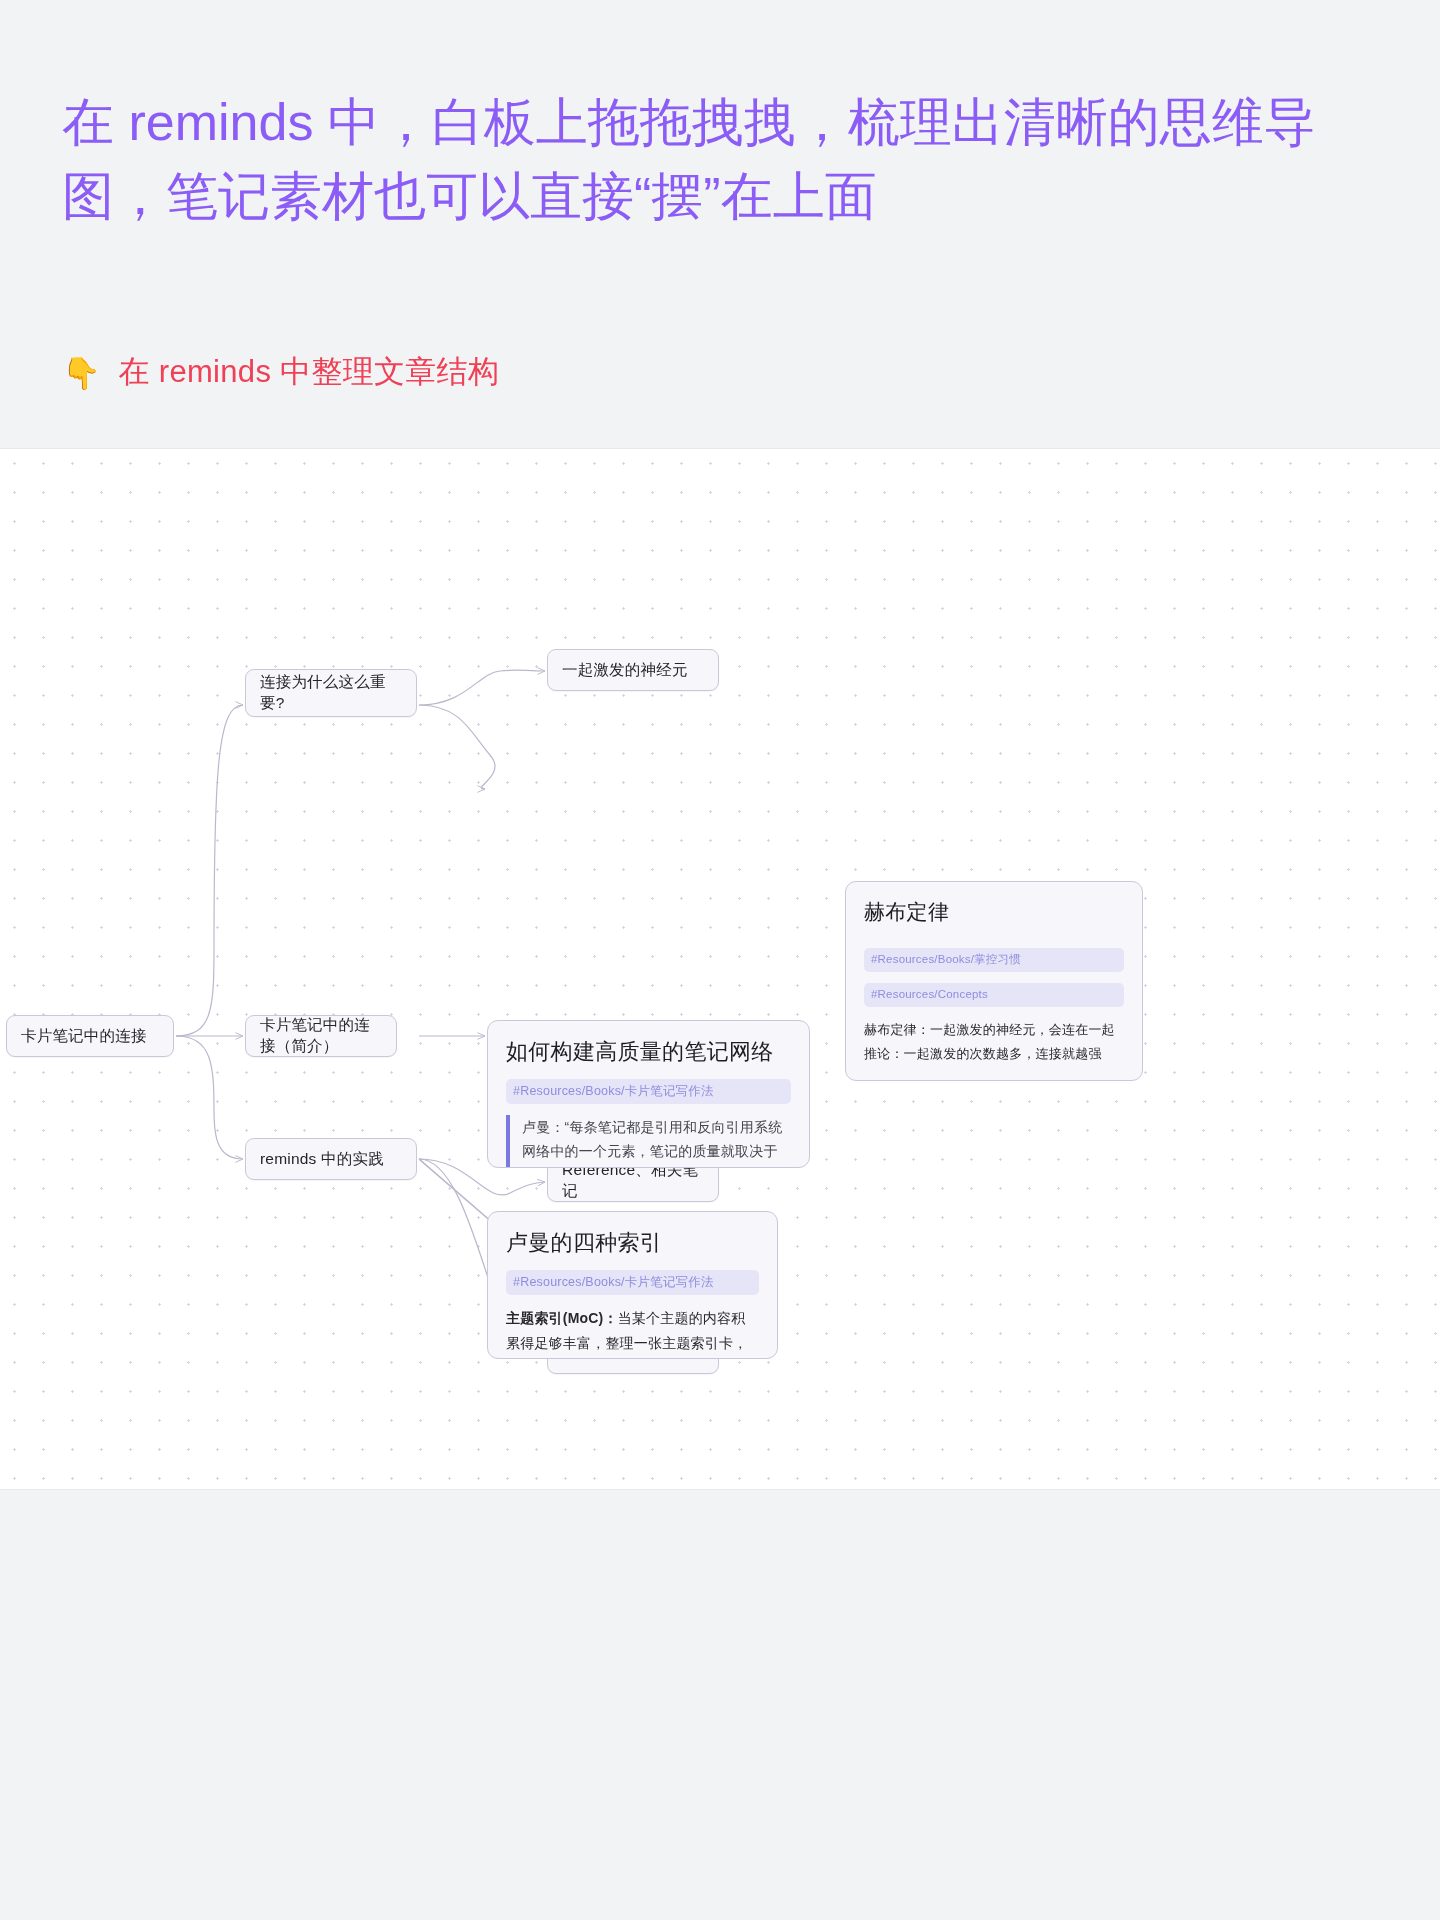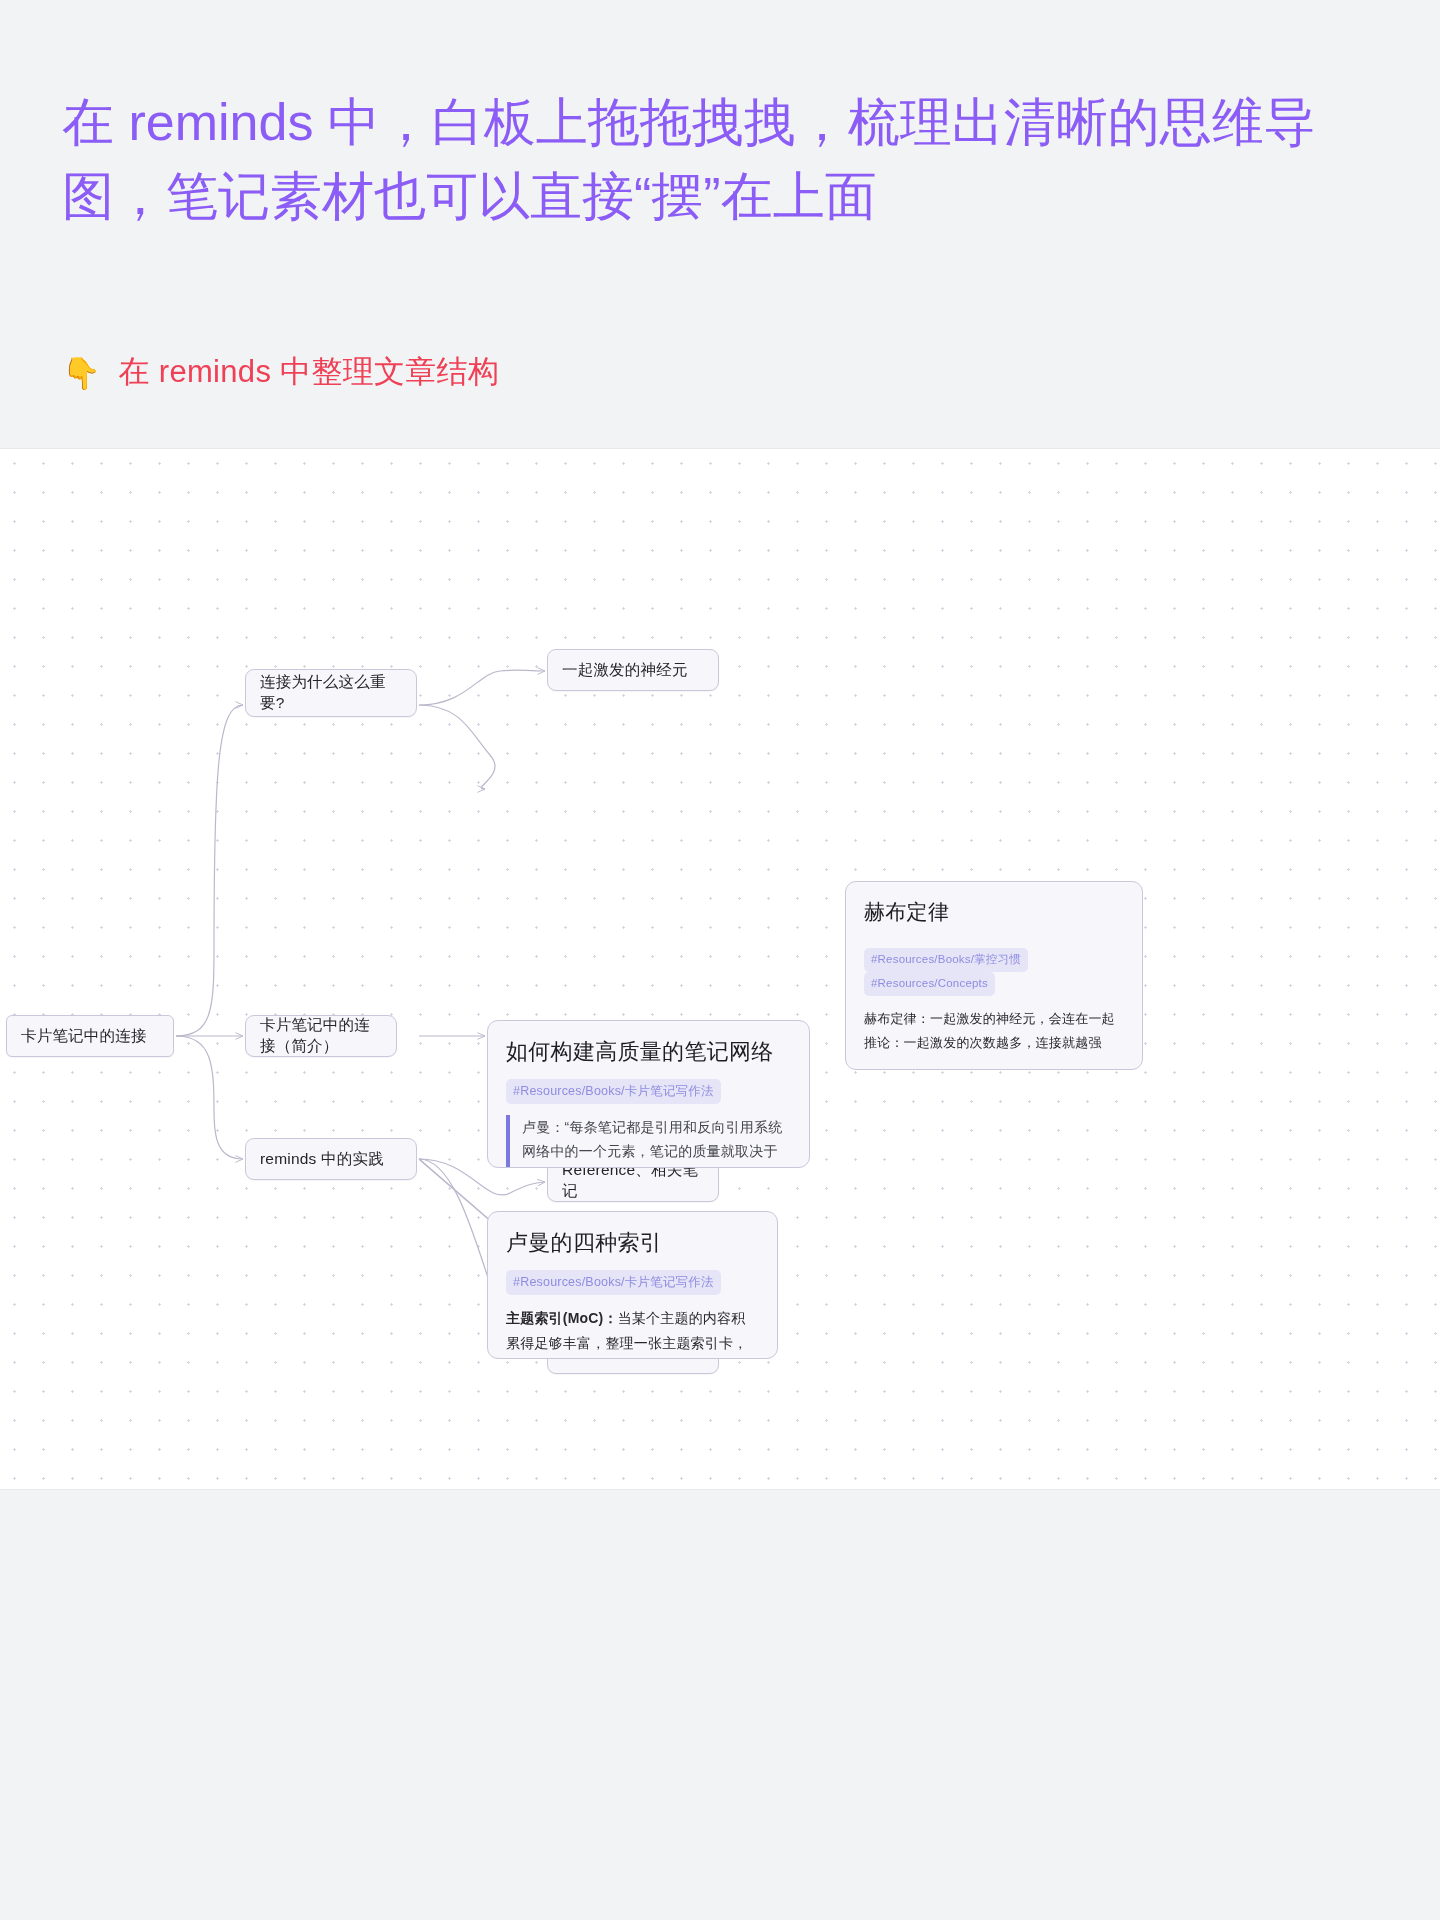--- a/index.html
+++ b/index.html
@@ -93,23 +93,24 @@
   }
   .card-title {
     font-size: 22px;
     color: #1d1d24;
     letter-spacing: 0.3px;
     margin-bottom: 12px;
   }
   .card-tags {
     display: flex;
     flex-wrap: wrap;
-    gap: 0;
+    gap: 11px;
     margin-bottom: 11px;
     line-height: 1.55;
+    flex-direction: column;
   }
   .tag {
     background: #e6e5f7;
     color: #8e8ce0;
     font-size: 12.5px;
     border-radius: 5px;
     padding: 3px 7px;
     letter-spacing: 0.2px;
     white-space: normal;
   }
@@ -176,21 +177,21 @@
 
         <path d="M 419 710 L 545 819"></path>
 
         <path d="M 419 710 C 470 710 490 878 520 898 C 534 906 538 906 545 906"></path>
       </g>
       <g fill="none" stroke="#b9b8cc" stroke-width="1.2">
         <path d="M 419 710 L 545 819" marker-end="url(#arrow)"></path>
       </g>
     </svg>
 
-    <div class="node" style="left:6px; top:566px; width:168px; height:42px;border-radius:6px;">卡片笔记中的连接</div>
+    <div class="node" style="left:6px; top:566px; width:168px; height:42px;">卡片笔记中的连接</div>
 
     <div class="node" style="left:245px; top:220px; width:172px; height:48px;">连接为什么这么重要?</div>
     <div class="node" style="left:245px; top:566px; width:152px; height:42px;">卡片笔记中的连接（简介）</div>
     <div class="node" style="left:245px; top:689px; width:172px; height:42px;">reminds 中的实践</div>
 
     <div class="node" style="left:547px; top:200px; width:172px; height:42px;">一起激发的神经元</div>
     <div class="node" style="left:547px; top:711px; width:172px; height:42px;">Reference、相关笔记</div>
     <div class="node" style="left:547px; top:797px; width:172px; height:42px;">MoC</div>
     <div class="node" style="left:547px; top:883px; width:172px; height:42px;">CoT</div>
 

